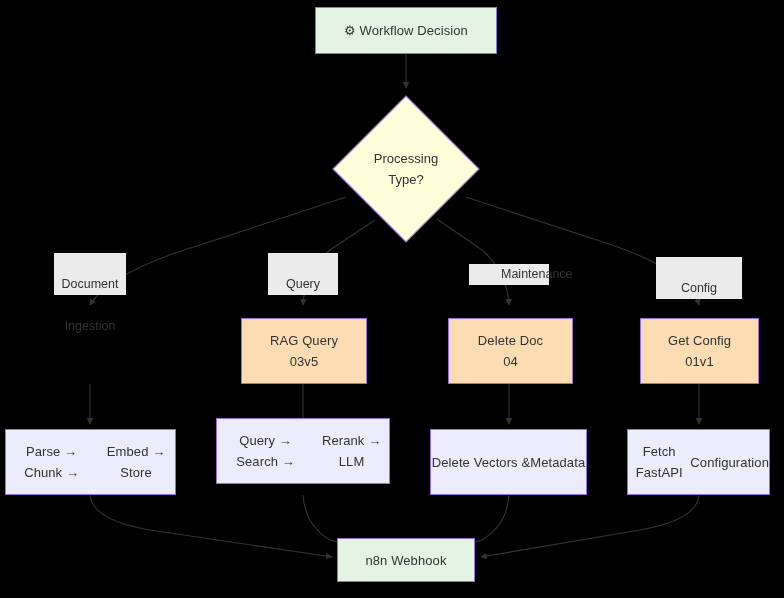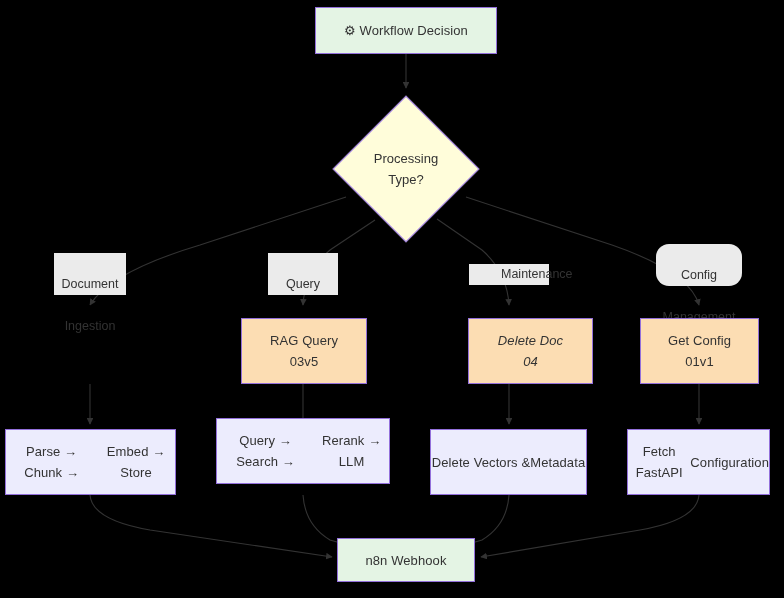--- a/index.html
+++ b/index.html
@@ -129,32 +129,32 @@
 
   <div class="edge-label" style="left:268px; top:253px; width:70px; height:42px;">
     <div>Query</div>
     <div>Processing</div>
   </div>
 
   <div class="edge-label nowrap" style="left:469px; top:264px; width:80px; height:21px;padding-left:32px;">
     <div>Maintenance</div>
   </div>
 
-  <div class="edge-label" style="left:656px; top:244px; width:86px; height:42px;border-radius:13px;">
+  <div class="edge-label" style="left:656px; top:257px; width:86px; height:42px;">
     <div>Config</div>
     <div>Management</div>
   </div>
 
 
   <div class="node node-orange" style="left:241px; top:318px; width:126px; height:66px; flex-direction:column;">
     <span>RAG Query</span>
     <span>03v5</span>
   </div>
 
-  <div class="node node-orange" style="left:468px; top:318px; width:125px; height:66px; flex-direction:column;font-style:italic;">
+  <div class="node node-orange" style="left:448px; top:318px; width:125px; height:66px; flex-direction:column;">
     <span>Delete Doc</span>
     <span>04</span>
   </div>
 
   <div class="node node-orange" style="left:640px; top:318px; width:119px; height:66px; flex-direction:column;">
     <span>Get Config</span>
     <span>01v1</span>
   </div>
 
   <div class="node node-lav" style="left:5px; top:429px; width:171px; height:66px; flex-direction:row;">

